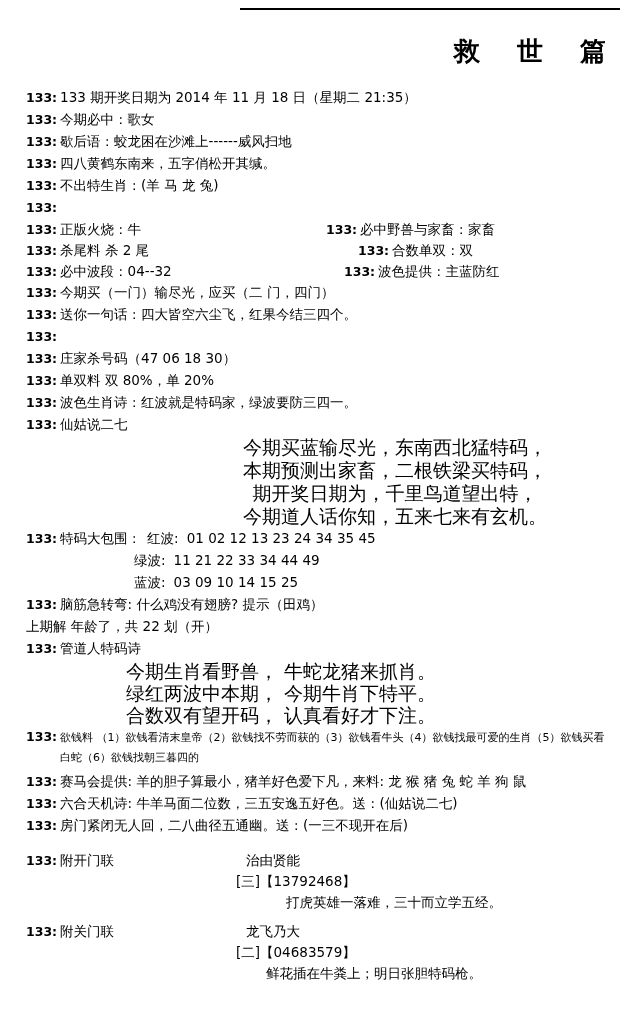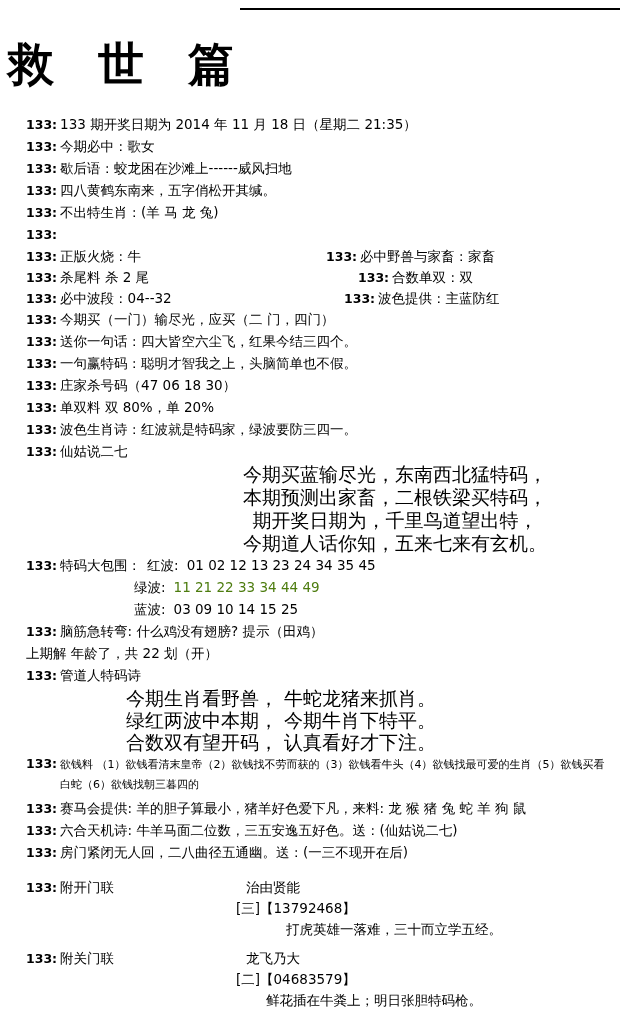--- a/index.html
+++ b/index.html
@@ -24,23 +24,23 @@
   }
   .top-rule {
     position: absolute;
     top: 8px;
     left: 240px;
     width: 380px;
     height: 2px;
     background: #000;
   }
   .title {
-    text-align: left;
+    text-align: right;
     font-family: "DejaVu Serif", "Liberation Serif", serif;
-    font-size: 46px;
+    font-size: 26px;
     font-weight: bold;
     letter-spacing: 14px;
     padding-top: 34px;
     padding-bottom: 18px;
   }
   .lines {
     position: relative;
     padding: 0 6px 0 18px;
     font-size: 13.5px;
     line-height: 21px;
@@ -82,21 +82,21 @@
     font-size: 11px;
     line-height: 20px;
   }
   .couplet-row {
     display: flex;
     align-items: baseline;
     margin-top: 6px;
   }
   .couplet-label { width: 110px; flex: none; display:flex; align-items:baseline;}
   .couplet-body { flex: 1; }
-  .faint { color: #4d7c0f; }
+  .faint { color: #000000; }
 </style>
 </head>
 <body>
 
 <div class="page">
 
   <div class="top-rule"></div>
 
   <div class="title">救 世 篇</div>
 
@@ -160,21 +160,20 @@
     <div class="row">
       <span class="tag">133:</span>
       <span class="txt">今期买（一门）输尽光，应买（二 门，四门）</span>
     </div>
     <div class="row">
       <span class="tag">133:</span>
       <span class="txt">送你一句话：四大皆空六尘飞，红果今结三四个。</span>
     </div>
     <div class="row">
       <span class="tag">133:</span>
-      <span class="txt">一句赢特码：聪明才智我之上，头脑简单也不假。</span>
     </div>
     <div class="row">
       <span class="tag">133:</span>
       <span class="txt">庄家杀号码（47 06 18 30）</span>
     </div>
     <div class="row">
       <span class="tag">133:</span>
       <span class="txt">单双料 双 80%，单 20%</span>
     </div>
     <div class="row">

